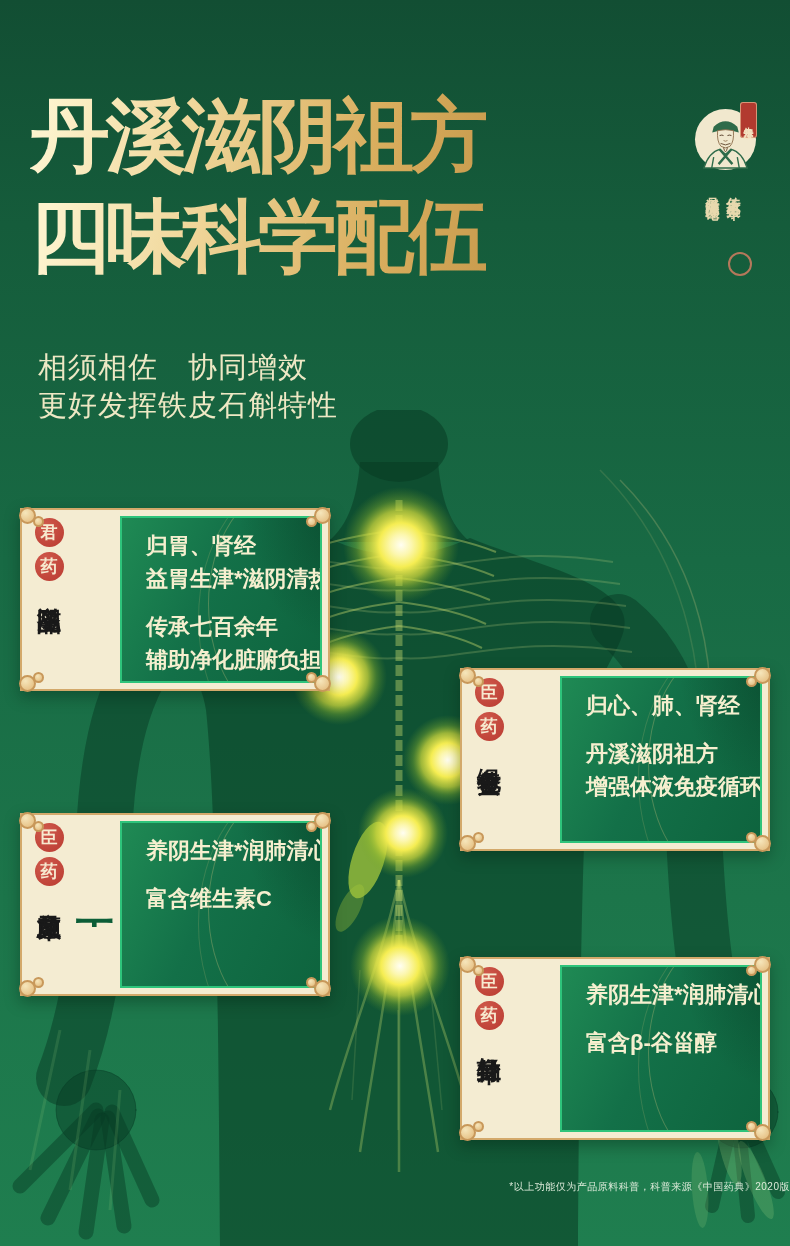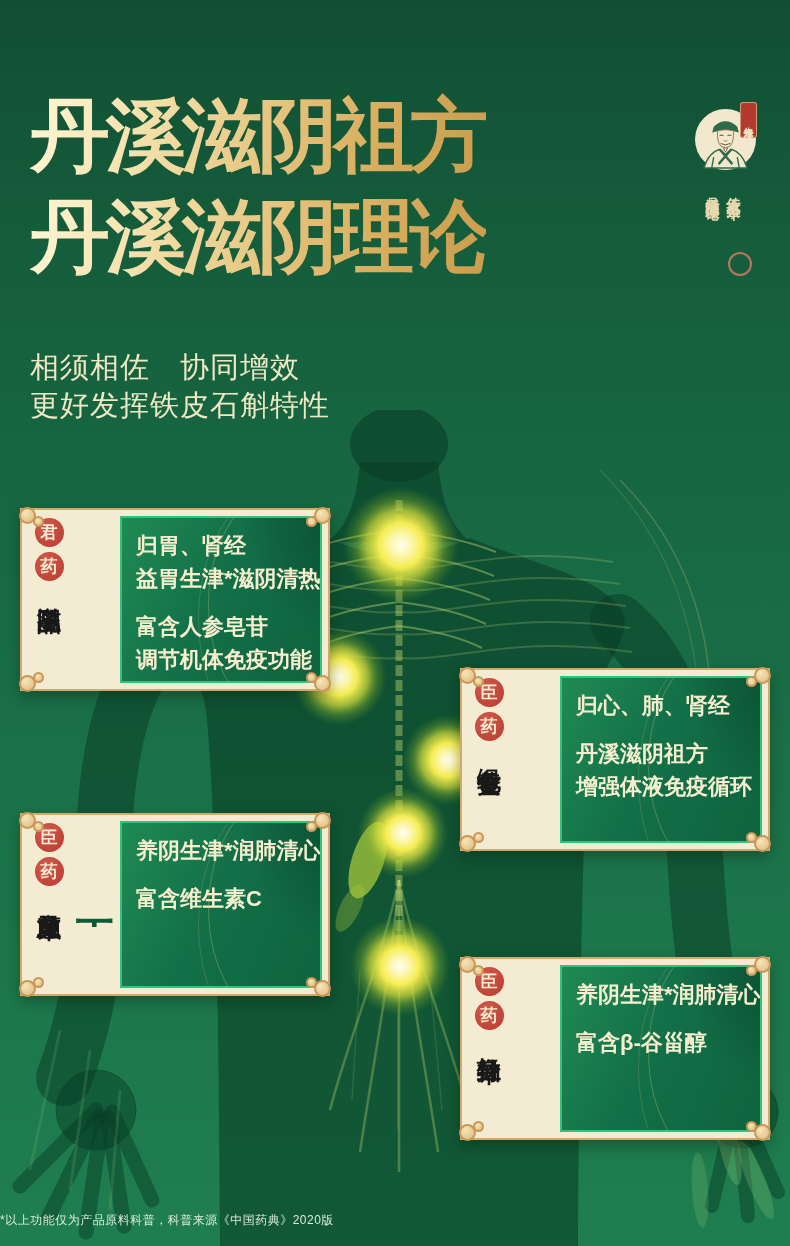--- a/index.html
+++ b/index.html
@@ -29,21 +29,21 @@
   .tagline{
     position:absolute;left:14px;top:86px;height:100px;
     writing-mode:vertical-rl;font-size:14px;letter-spacing:2px;line-height:21px;
     color:#e8d9ae;font-weight:700;white-space:pre-line;z-index:1;
   }
   .seal-ring{
     position:absolute;left:40px;top:152px;width:20px;height:20px;border-radius:50%;
     border:2px solid rgba(199,123,94,.9);z-index:0;
   }
   
-  .subtitle{position:absolute;left:30px;top:348px;z-index:3;
+  .subtitle{position:absolute;left:38px;top:348px;z-index:3;
     font-size:29px;line-height:38px;letter-spacing:1px;color:#eee8c4;font-weight:400;}
   
   #bodyart{position:absolute;left:0;top:410px;z-index:1;}
   
   .card{
     position:absolute;width:310px;height:183px;z-index:4;box-sizing:border-box;
     display:flex;background:#f4ecd2;border:2px solid #d3a96b;padding:6px;
     box-shadow:0 6px 14px rgba(0,30,15,.35);
   }
   .card1{left:20px;top:508px;}
@@ -68,42 +68,42 @@
     -webkit-background-clip:text;background-clip:text;-webkit-text-fill-color:transparent;
   }
   .herb.len-4{letter-spacing:-2px;}
   .herb.len-3{letter-spacing:10px;font-size:44px;}
   .herb.len-2{letter-spacing:22px;font-size:45px;}
   .panel{
     position:relative;flex:1;overflow:hidden;border:2px solid #2ec47b;
     background:
       radial-gradient(150px 200px at 112% -10%,rgba(6,52,32,.55),transparent 70%),
       linear-gradient(115deg,#1f8a54 0%,#137048 45%,#0e643e 100%);
-    padding:11px 0 0 14px;box-sizing:border-box;
+    padding:11px 0 0 24px;box-sizing:border-box;
   }
   .panel::before{content:"";position:absolute;width:190px;height:280px;right:-70px;top:-40px;
     border-radius:50%;border:1.5px solid rgba(220,200,130,.18);}
   .panel::after{content:"";position:absolute;width:150px;height:230px;right:-40px;top:-30px;
     border-radius:50%;border:1.5px solid rgba(220,200,130,.3);}
   .panel p{position:relative;margin:0;font-size:22px;font-weight:700;color:#f6efcf;
     line-height:33px;white-space:nowrap;letter-spacing:0;}
   .panel p.gap{margin-top:15px;}
   
   .cloud{position:absolute;width:28px;height:24px;z-index:5;}
   .cloud::before{content:"";position:absolute;width:17px;height:17px;border-radius:50%;
     background:radial-gradient(circle at 35% 30%,#f6e6bb,#e2b878);border:2px solid #c8985a;box-sizing:border-box;}
   .cloud::after{content:"";position:absolute;width:11px;height:11px;border-radius:50%;
     background:radial-gradient(circle at 35% 30%,#f6e6bb,#e2b878);border:2px solid #c8985a;box-sizing:border-box;}
   .cloud.tl{left:-3px;top:-3px}.cloud.tl::before{left:0;top:0}.cloud.tl::after{left:14px;top:9px}
   .cloud.tr{right:-3px;top:-3px}.cloud.tr::before{right:0;top:0}.cloud.tr::after{right:14px;top:9px}
   .cloud.bl{left:-3px;bottom:-3px}.cloud.bl::before{left:0;bottom:0}.cloud.bl::after{left:14px;bottom:9px}
   .cloud.br{right:-3px;bottom:-3px}.cloud.br::before{right:0;bottom:0}.cloud.br::after{right:14px;bottom:9px}
   
-  .footer{position:absolute;left:0;top:1212px;width:100%;text-align:left;z-index:3;
-    font-size:12px;letter-spacing:.5px;color:#dcead9;}
+  .footer{position:absolute;left:0;top:1180px;width:100%;text-align:right;z-index:3;
+    font-size:10px;letter-spacing:.5px;color:#dcead9;}
 </style>
 </head>
 <body>
 
 <div id="poster">
 
   <svg id="bodyart" width="790" height="836" viewBox="0 0 790 836">
     <defs>
       <radialGradient id="glow">
         <stop offset="0%" stop-color="#fffef2"></stop>
@@ -188,21 +188,21 @@
       <circle cx="401" cy="135" r="58" fill="url(#glow)"></circle>
       <circle cx="339" cy="267" r="48" fill="url(#glow)"></circle>
       <circle cx="448" cy="350" r="45" fill="url(#glow)"></circle>
       <circle cx="403" cy="423" r="45" fill="url(#glow)"></circle>
       <circle cx="400" cy="556" r="50" fill="url(#glow)"></circle>
     </g>
   </svg>
 
   <div class="title">
     <div class="title-line">丹溪滋阴祖方</div>
-    <div class="title-line">丹溪滋阴理论</div>
+    <div class="title-line">四味科学配伍</div>
   </div>
 
   <div class="seal">
     <svg class="portrait" viewBox="0 0 64 64">
       <circle cx="32" cy="32" r="31" fill="#f1e8ce"></circle>
       <path d="M20 19 Q32 8 44 19 L45.5 25 Q32 20 18.5 25 Z" fill="#2e6b4a"></path>
       <path d="M24 23 Q32 21 40 23 Q41 34 36.5 39 Q32 42 27.5 39 Q23 34 24 23" fill="#f1e8ce" stroke="#8a6a48" stroke-width="0.9"></path>
       <path d="M26 28 Q28.5 27 30 28 M34 28 Q36 27 38 28" stroke="#5d4630" stroke-width="1" fill="none"></path>
       <path d="M30 33 Q32 34.5 34 33" stroke="#8a6a48" stroke-width="0.8" fill="none"></path>
       <path d="M27 36 Q32 39 37 36" stroke="#6b5138" stroke-width="1" fill="none"></path>
@@ -231,22 +231,22 @@
       <div class="role-badge">君</div>
       <div class="role-badge">药</div>
       <div class="epithet">滋阴圣品</div>
     </div>
     <div class="herb-col">
       <div class="herb len-4">铁皮石斛</div>
     </div>
     <div class="panel">
       <p>归胃、肾经</p>
       <p>益胃生津*滋阴清热</p>
-      <p class="gap">富含人参皂苷</p>
-      <p>调节机体免疫功能</p>
+      <p class="gap">传承七百余年</p>
+      <p>辅助净化脏腑负担</p>
     </div>
   </div>
 
   <div class="card card2">
     <span class="cloud tl"></span>
     <span class="cloud tr"></span>
     <span class="cloud bl"></span>
     <span class="cloud br"></span>
     <div class="role-col">
       <div class="role-badge">臣</div>

